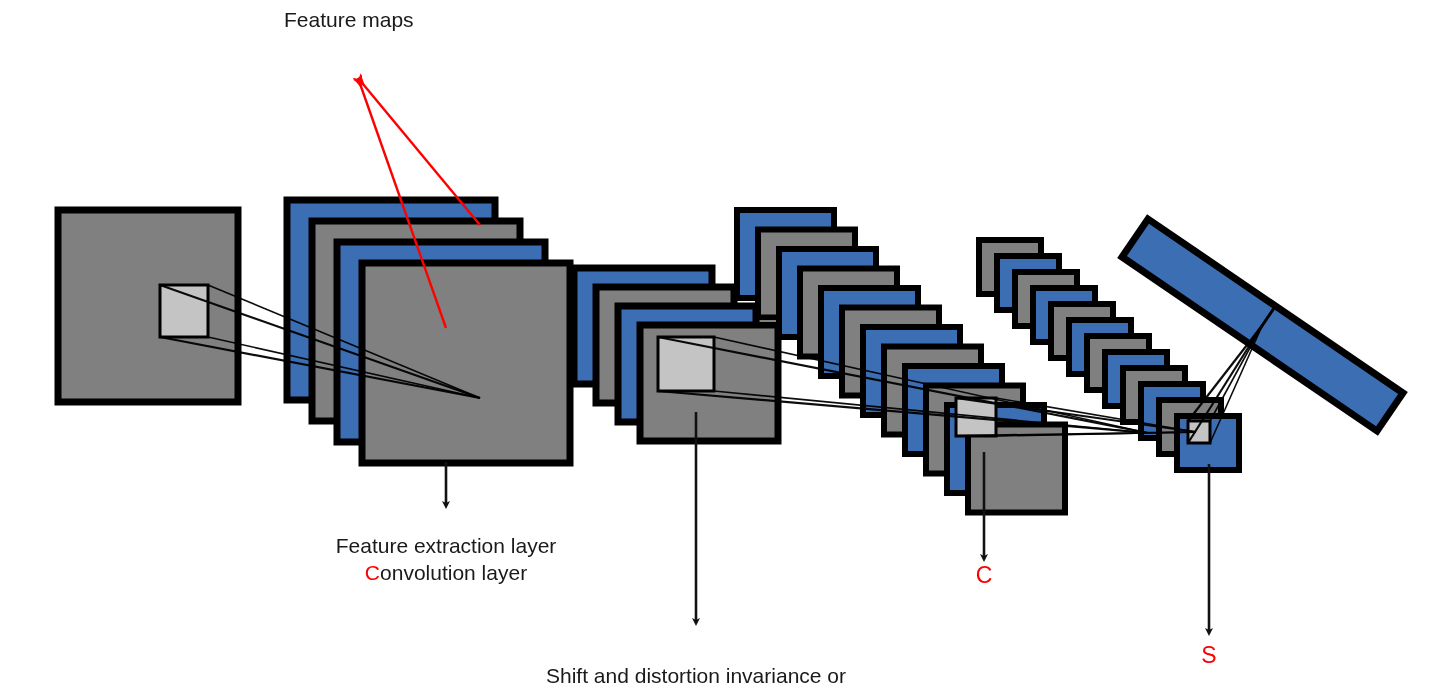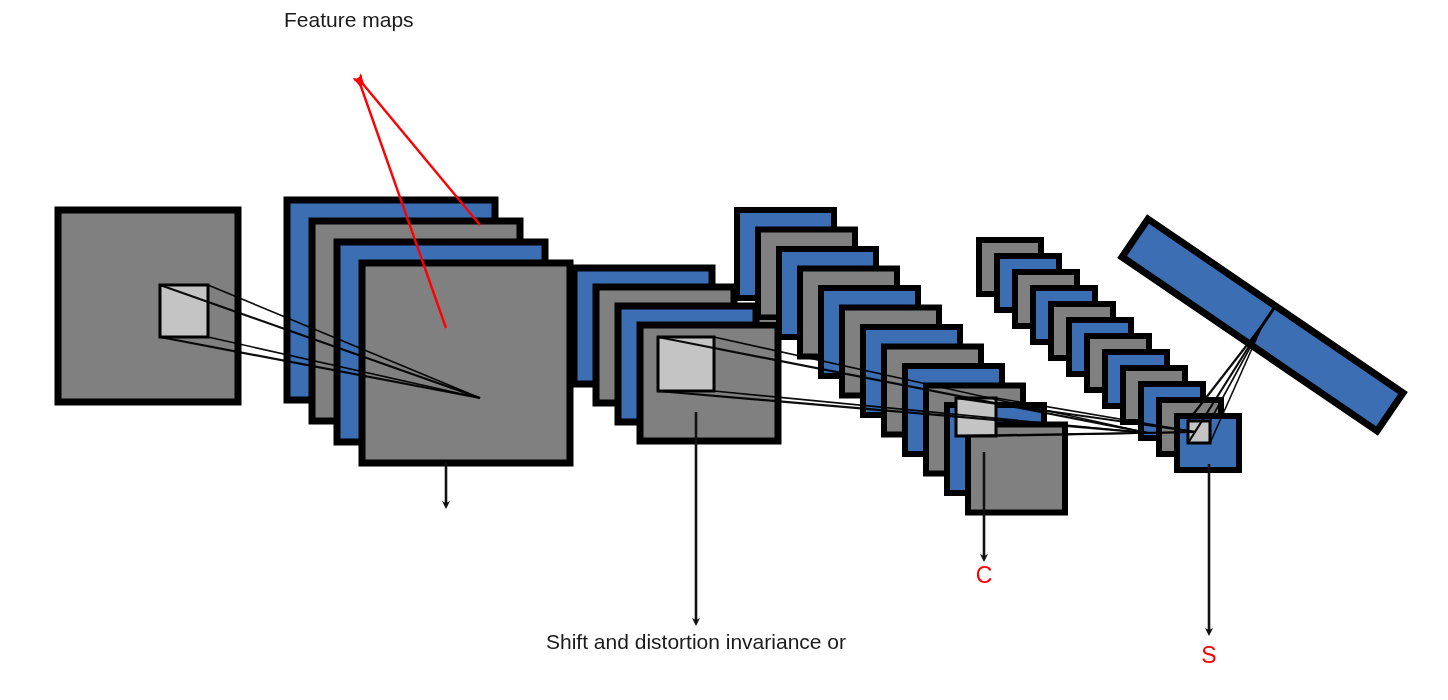--- a/index.html
+++ b/index.html
@@ -145,21 +145,25 @@
         <line x1="696" y1="412" x2="696" y2="622" stroke="#111111" stroke-width="2.6" marker-end="url(#blackArrow)"></line>
         <line x1="984" y1="452" x2="984" y2="558" stroke="#111111" stroke-width="2.6" marker-end="url(#blackArrow)"></line>
         <line x1="1209" y1="464" x2="1209" y2="632" stroke="#111111" stroke-width="2.6" marker-end="url(#blackArrow)"></line>
         <line x1="480" y1="225" x2="358" y2="78" stroke="#ff0000" stroke-width="2.4" marker-end="url(#redArrow)"></line>
         <line x1="446" y1="328" x2="358" y2="78" stroke="#ff0000" stroke-width="2.4" marker-end="url(#redArrow)"></line>
       </g>
   </svg>
 
   <div class="lbl center" id="lbl-feature-maps" style="left: 284px; top: 6px; transform: none;">Feature maps</div>
 
+  <div class="lbl center" id="lbl-conv" style="left: 446px; top: 532px;">
+    <div>Feature extraction layer</div>
+    <div><span class="accent">C</span><span>onvolution layer</span></div>
+  </div>
 
-  <div class="lbl center" id="lbl-sub" style="left: 696px; top: 628px;">
+  <div class="lbl center" id="lbl-sub" style="left: 696px; top: 662px;">
     <div>Shift and distortion invariance or</div>
   </div>
 
   <div class="lbl center big-accent" id="lbl-c" style="left: 984px; top: 562px;">C</div>
 
   <div class="lbl center big-accent" id="lbl-s" style="left: 1209px; top: 642px;">S</div>
 </div>
 
 </body></html>

